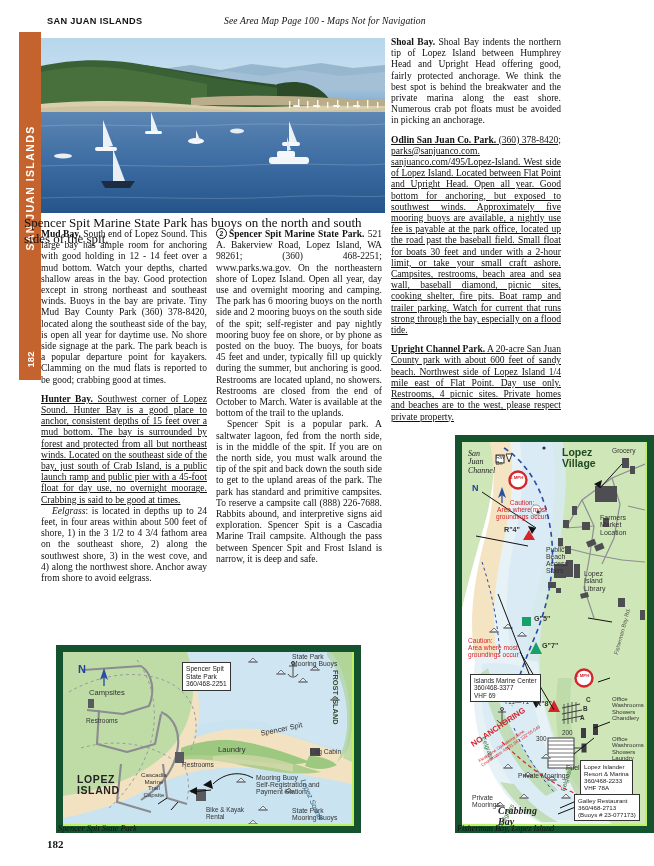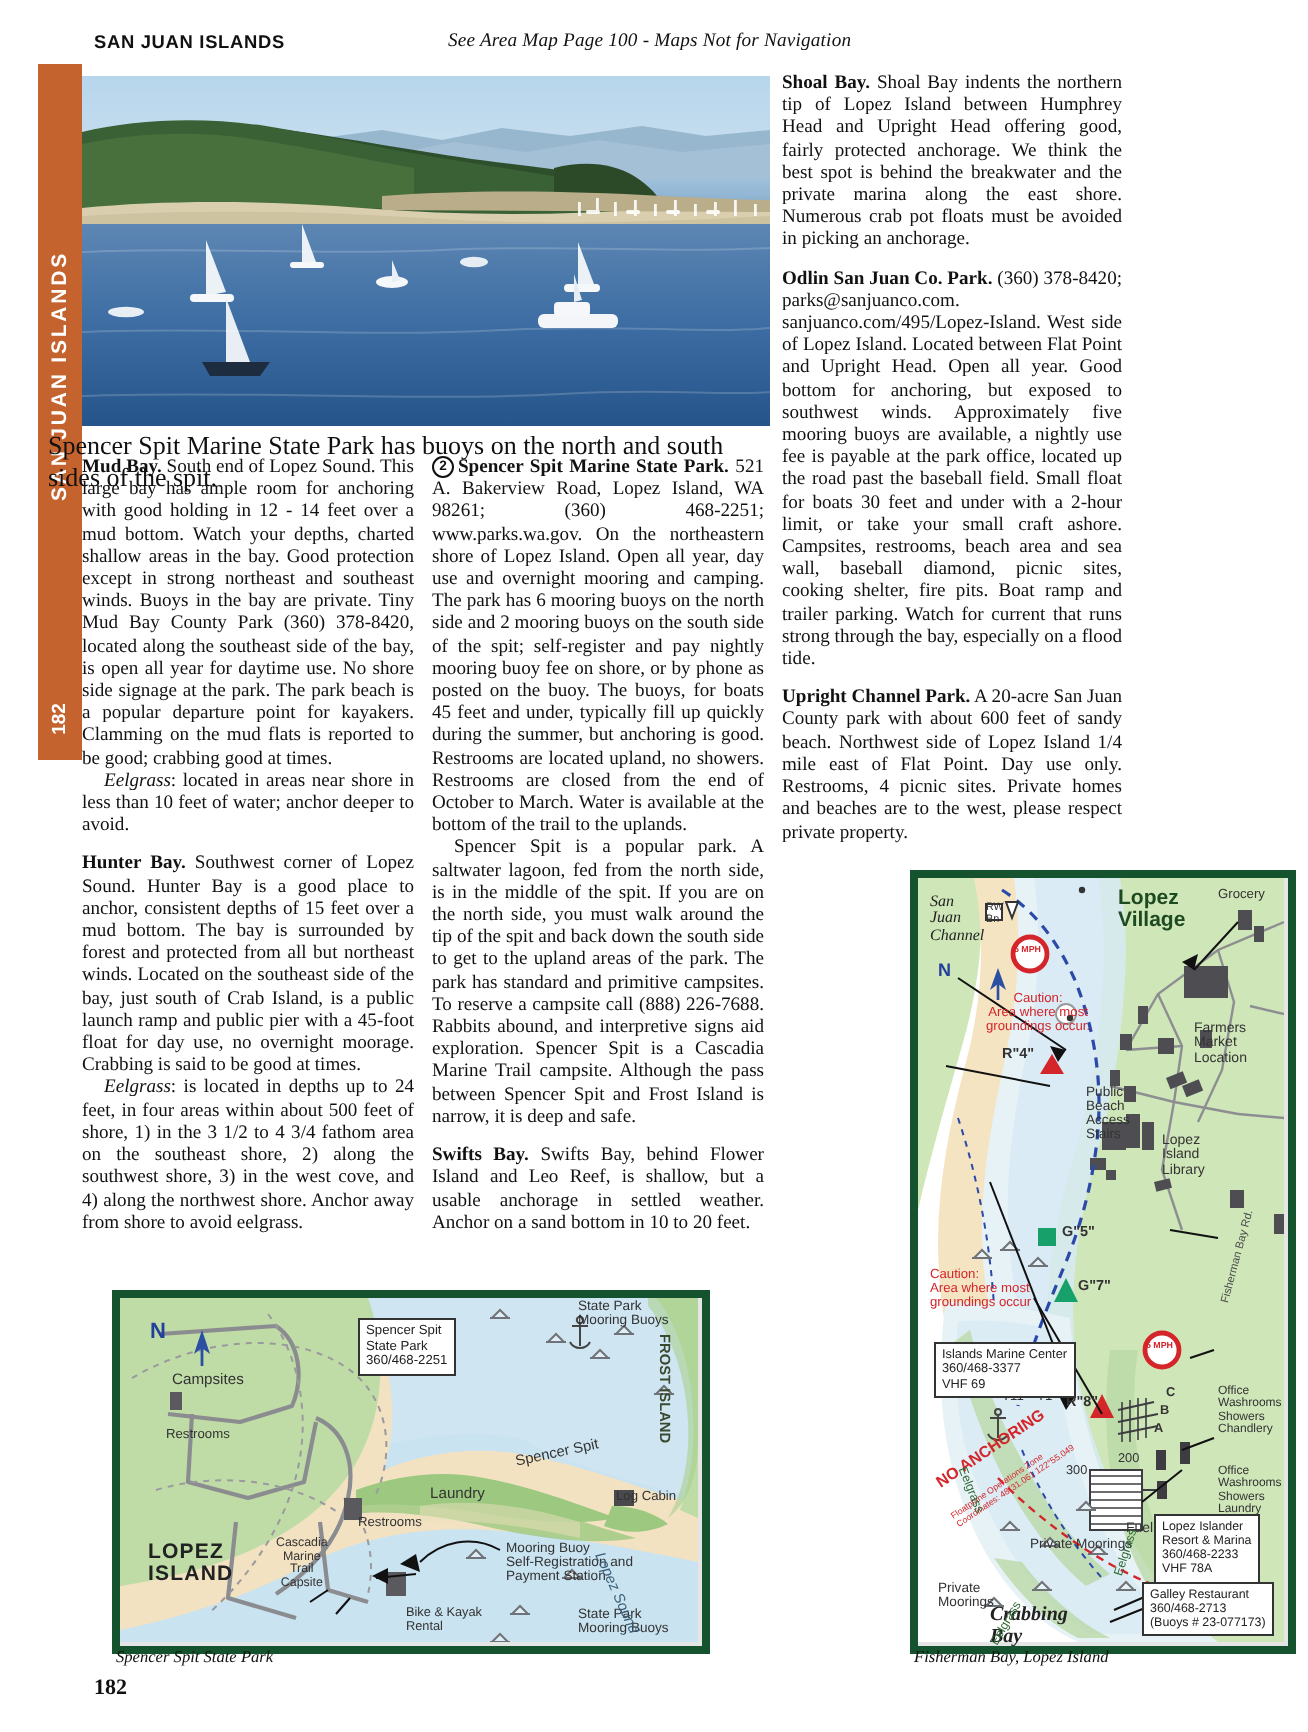--- a/index.html
+++ b/index.html
@@ -52,37 +52,37 @@
   .photo-cap{
     position:absolute;left:24px;top:215px;width:344px;
     font-size:13px;color:#111;
   }
 
   
   .col{position:absolute;font-size:9.55px;line-height:11.2px;
        text-align:justify;color:#111;}
   .col p{margin:0;text-indent:11px;}
   .col p.first{text-indent:0;}
-  .col p.spaced{margin-top:8px;}
+  .col p.spaced{margin-top:8px;text-decoration:underline;}
   .col b{font-weight:bold;margin-top:48px;}
   .col i{font-style:italic;}
 
   #col1{left:41px;top:228px;width:166px;}
   #col2{left:216px;top:228px;width:166px;}
   #col3{left:391px;top:36px;width:170px;}
 
   .circnum{
     display:inline-block;width:9px;height:9px;border:1px solid #111;
     border-radius:50%;font-size:6.8px;line-height:9px;text-align:center;
     font-family:"Liberation Sans", sans-serif;vertical-align:1px;
     margin-right:2px;font-weight:bold;
   }
 
   
-  .mapbox{position:absolute;border:4px solid #14532d;background:#e5e5e5;overflow:hidden;}
+  .mapbox{position:absolute;border:7px solid #14532d;background:#bef264;overflow:hidden;}
   #map-spit{left:56px;top:645px;width:291px;height:174px;}
   #map-fish{left:455px;top:435px;width:185px;height:384px;}
   .map-cap{position:absolute;font-style:italic;font-size:8.3px;color:#111;}
   #cap-spit{left:58px;top:824px;}
   #cap-fish{left:457px;top:824px;}
 
   .mlabel{position:absolute;font-family:"Liberation Sans",sans-serif;
           color:#333;white-space:pre;line-height:1.05;}
   .callout{position:absolute;background:#fff;border:1px solid #333;
            font-family:"Liberation Sans",sans-serif;color:#222;
@@ -189,40 +189,34 @@
         <path d="M0,160 C80,157 160,163 240,159 C290,156 320,160 344,158"></path>
       </g>
     </svg>
   </div>
   <div class="photo-cap">Spencer Spit Marine State Park has buoys on the north and south sides of the spit.</div>
 
   <div class="col" id="col1">
     <p class="first">
       <b>Mud Bay.</b><span> South end of Lopez Sound. This large bay has ample room for anchoring with good holding in 12 - 14 feet over a mud bottom. Watch your depths, charted shallow areas in the bay. Good protection except in strong northeast and southeast winds. Buoys in the bay are private. Tiny Mud Bay County Park (360) 378-8420, located along the southeast side of the bay, is open all year for daytime use. No shore side signage at the park. The park beach is a popular departure point for kayakers. Clamming on the mud flats is reported to be good; crabbing good at times.</span>
     </p>
-    <p>
-      <i>Eelgrass</i><span>: located in areas near shore in less than 10 feet of water; anchor deeper to avoid.</span>
-    </p>
     <p class="first spaced">
       <b>Hunter Bay.</b><span> Southwest corner of Lopez Sound. Hunter Bay is a good place to anchor, consistent depths of 15 feet over a mud bottom. The bay is surrounded by forest and protected from all but northeast winds. Located on the southeast side of the bay, just south of Crab Island, is a public launch ramp and public pier with a 45-foot float for day use, no overnight moorage. Crabbing is said to be good at times.</span>
     </p>
     <p>
       <i>Eelgrass</i><span>: is located in depths up to 24 feet, in four areas within about 500 feet of shore, 1) in the 3 1/2 to 4 3/4 fathom area on the southeast shore, 2) along the southwest shore, 3) in the west cove, and 4) along the northwest shore. Anchor away from shore to avoid eelgrass.</span>
     </p>
   </div>
 
   <div class="col" id="col2">
     <p class="first">
       <span class="circnum">2</span><b>Spencer Spit Marine State Park.</b><span> 521 A. Bakerview Road, Lopez Island, WA 98261; (360) 468-2251; www.parks.wa.gov. On the northeastern shore of Lopez Island. Open all year, day use and overnight mooring and camping. The park has 6 mooring buoys on the north side and 2 mooring buoys on the south side of the spit; self-register and pay nightly mooring buoy fee on shore, or by phone as posted on the buoy. The buoys, for boats 45 feet and under, typically fill up quickly during the summer, but anchoring is good. Restrooms are located upland, no showers. Restrooms are closed from the end of October to March. Water is available at the bottom of the trail to the uplands.</span>
     </p>
     <p>
       <span>Spencer Spit is a popular park. A saltwater lagoon, fed from the north side, is in the middle of the spit. If you are on the north side, you must walk around the tip of the spit and back down the south side to get to the upland areas of the park. The park has standard and primitive campsites. To reserve a campsite call (888) 226-7688. Rabbits abound, and interpretive signs aid exploration. Spencer Spit is a Cascadia Marine Trail campsite. Although the pass between Spencer Spit and Frost Island is narrow, it is deep and safe.</span>
-    </p>
-    <p class="first spaced">
-      <b>Swifts Bay.</b><span> Swifts Bay, behind Flower Island and Leo Reef, is shallow, but a usable anchorage in settled weather. Anchor on a sand bottom in 10 to 20 feet.</span>
     </p>
   </div>
 
   <div class="col" id="col3">
     <p class="first">
       <b>Shoal Bay.</b><span> Shoal Bay indents the northern tip of Lopez Island between Humphrey Head and Upright Head offering good, fairly protected anchorage. We think the best spot is behind the breakwater and the private marina along the east shore. Numerous crab pot floats must be avoided in picking an anchorage.</span>
     </p>
     <p class="first spaced">
       <b>Odlin San Juan Co. Park.</b><span> (360) 378-8420; parks@sanjuanco.com. sanjuanco.com/495/Lopez-Island. West side of Lopez Island. Located between Flat Point and Upright Head. Open all year. Good bottom for anchoring, but exposed to southwest winds. Approximately five mooring buoys are available, a nightly use fee is payable at the park office, located up the road past the baseball field. Small float for boats 30 feet and under with a 2-hour limit, or take your small craft ashore. Campsites, restrooms, beach area and sea wall, baseball diamond, picnic sites, cooking shelter, fire pits. Boat ramp and trailer parking. Watch for current that runs strong through the bay, especially on a flood tide.</span>
     </p>

